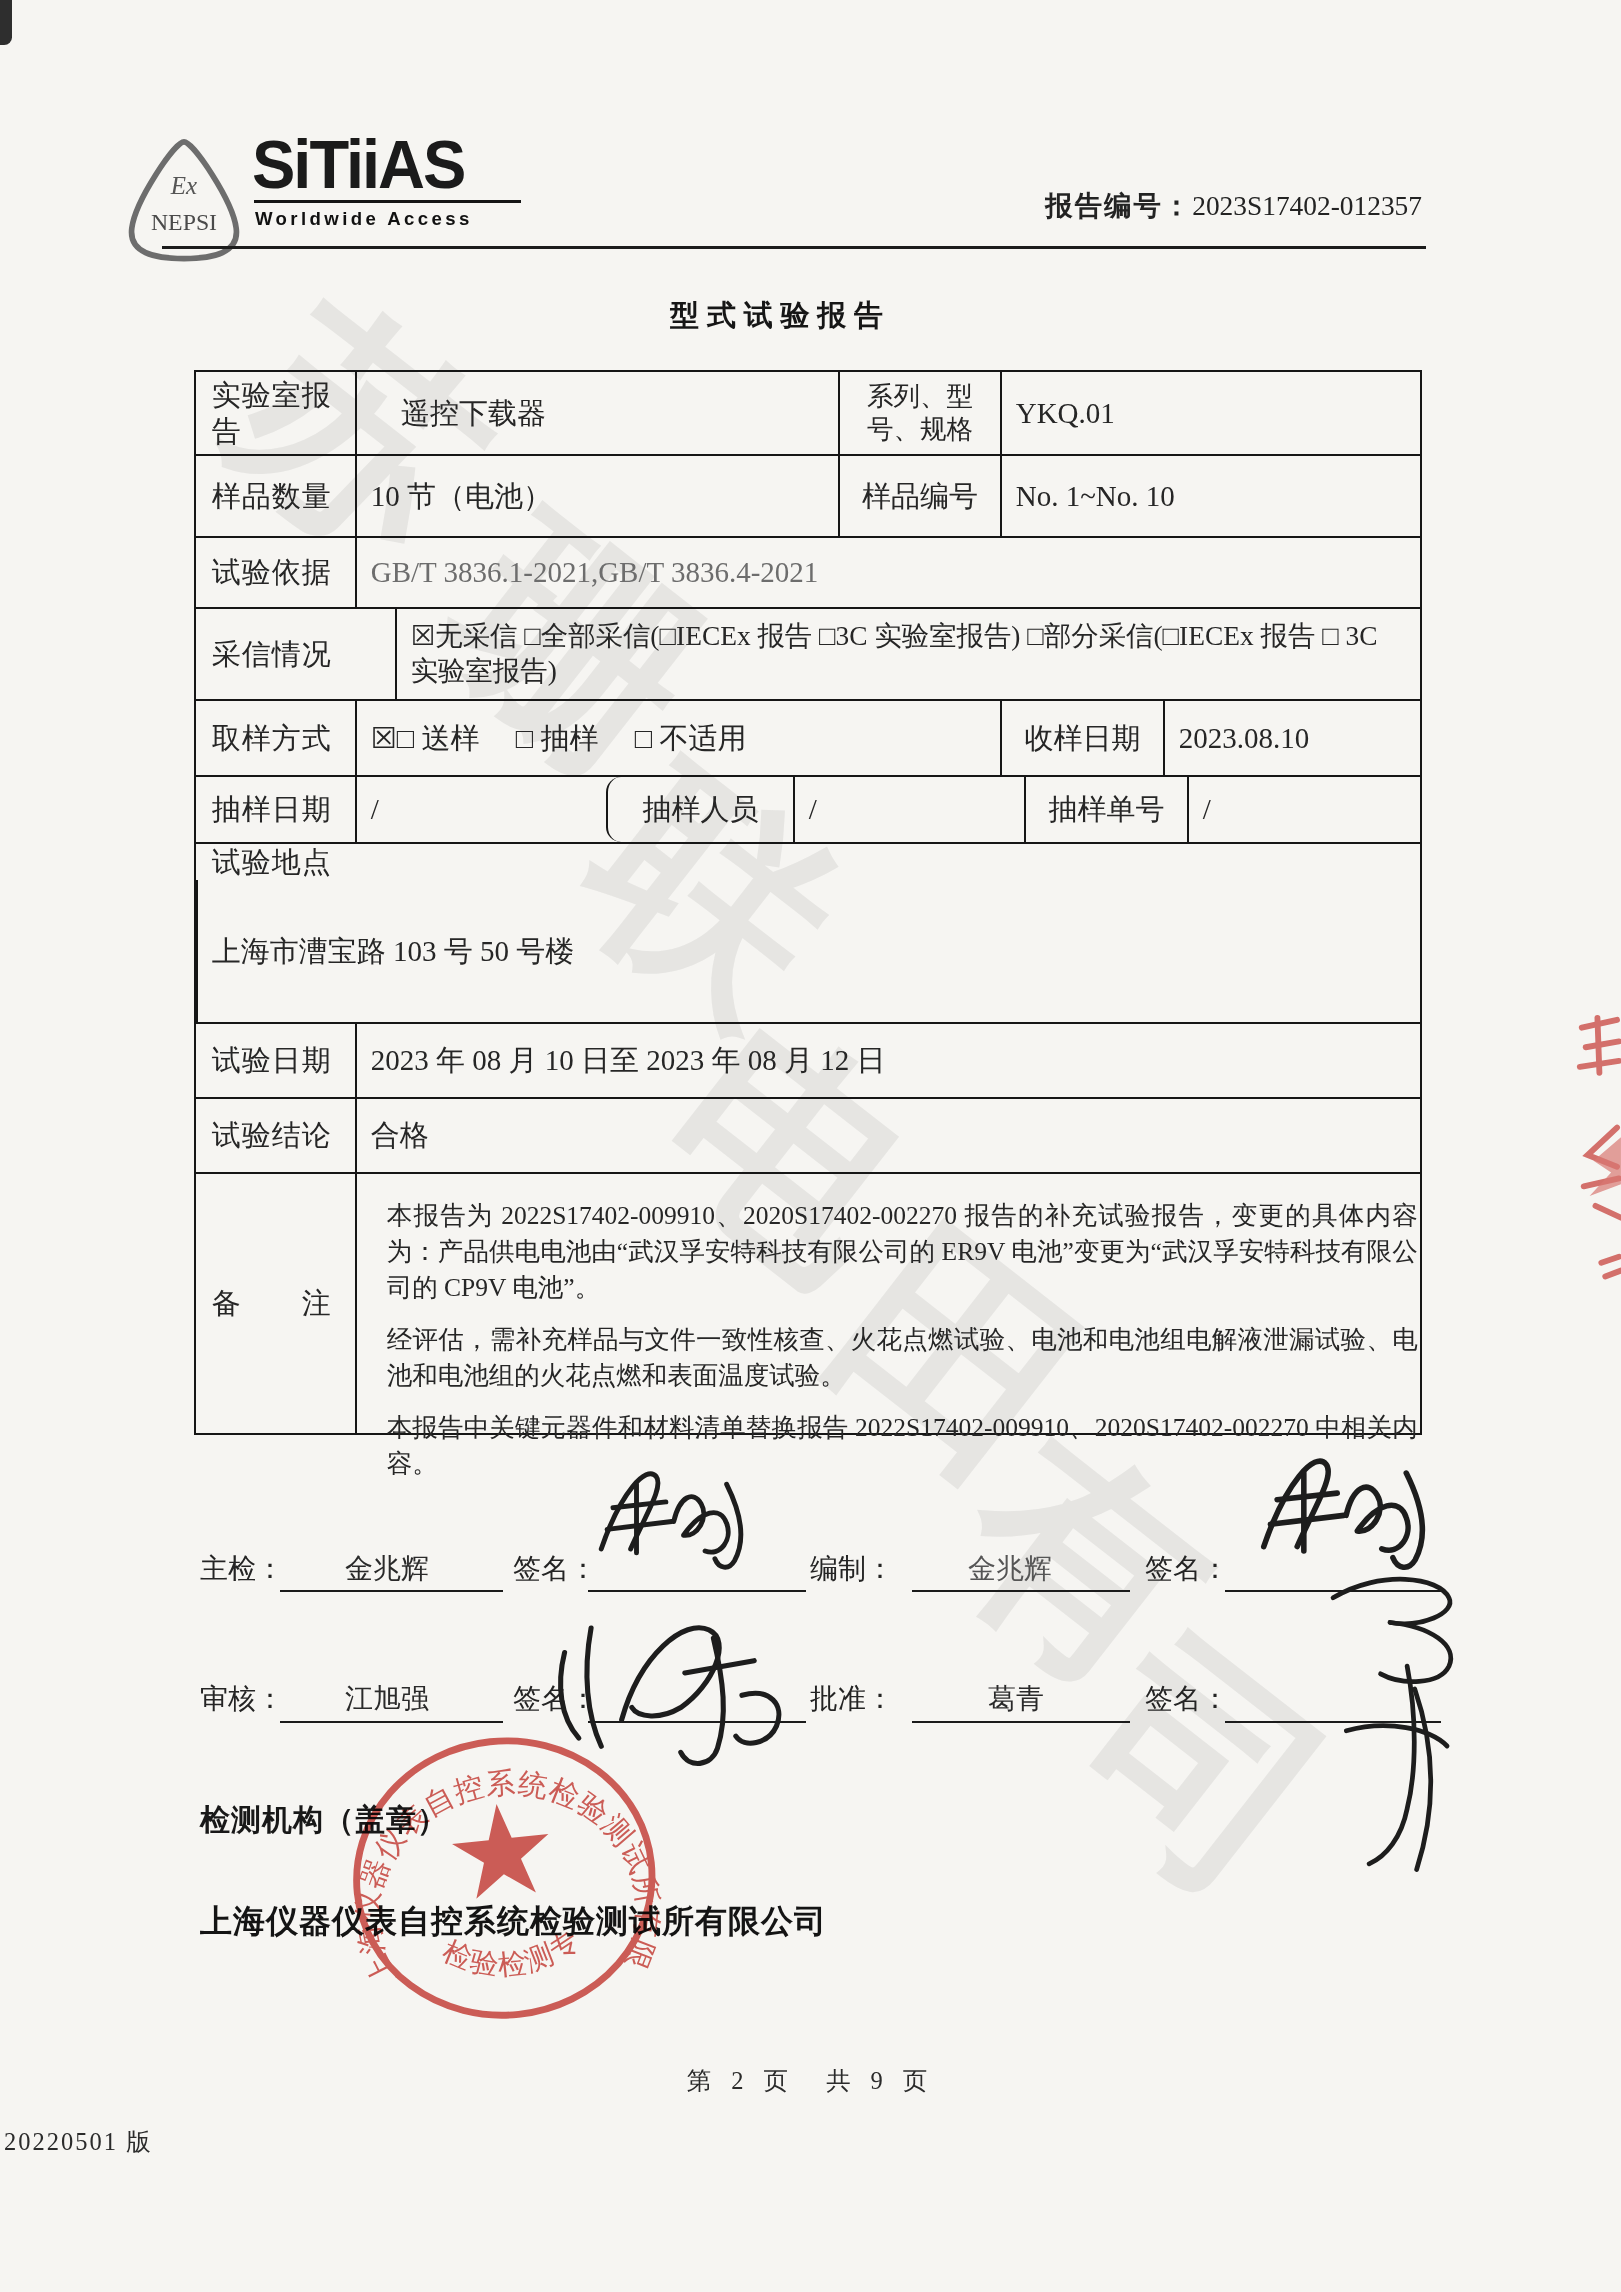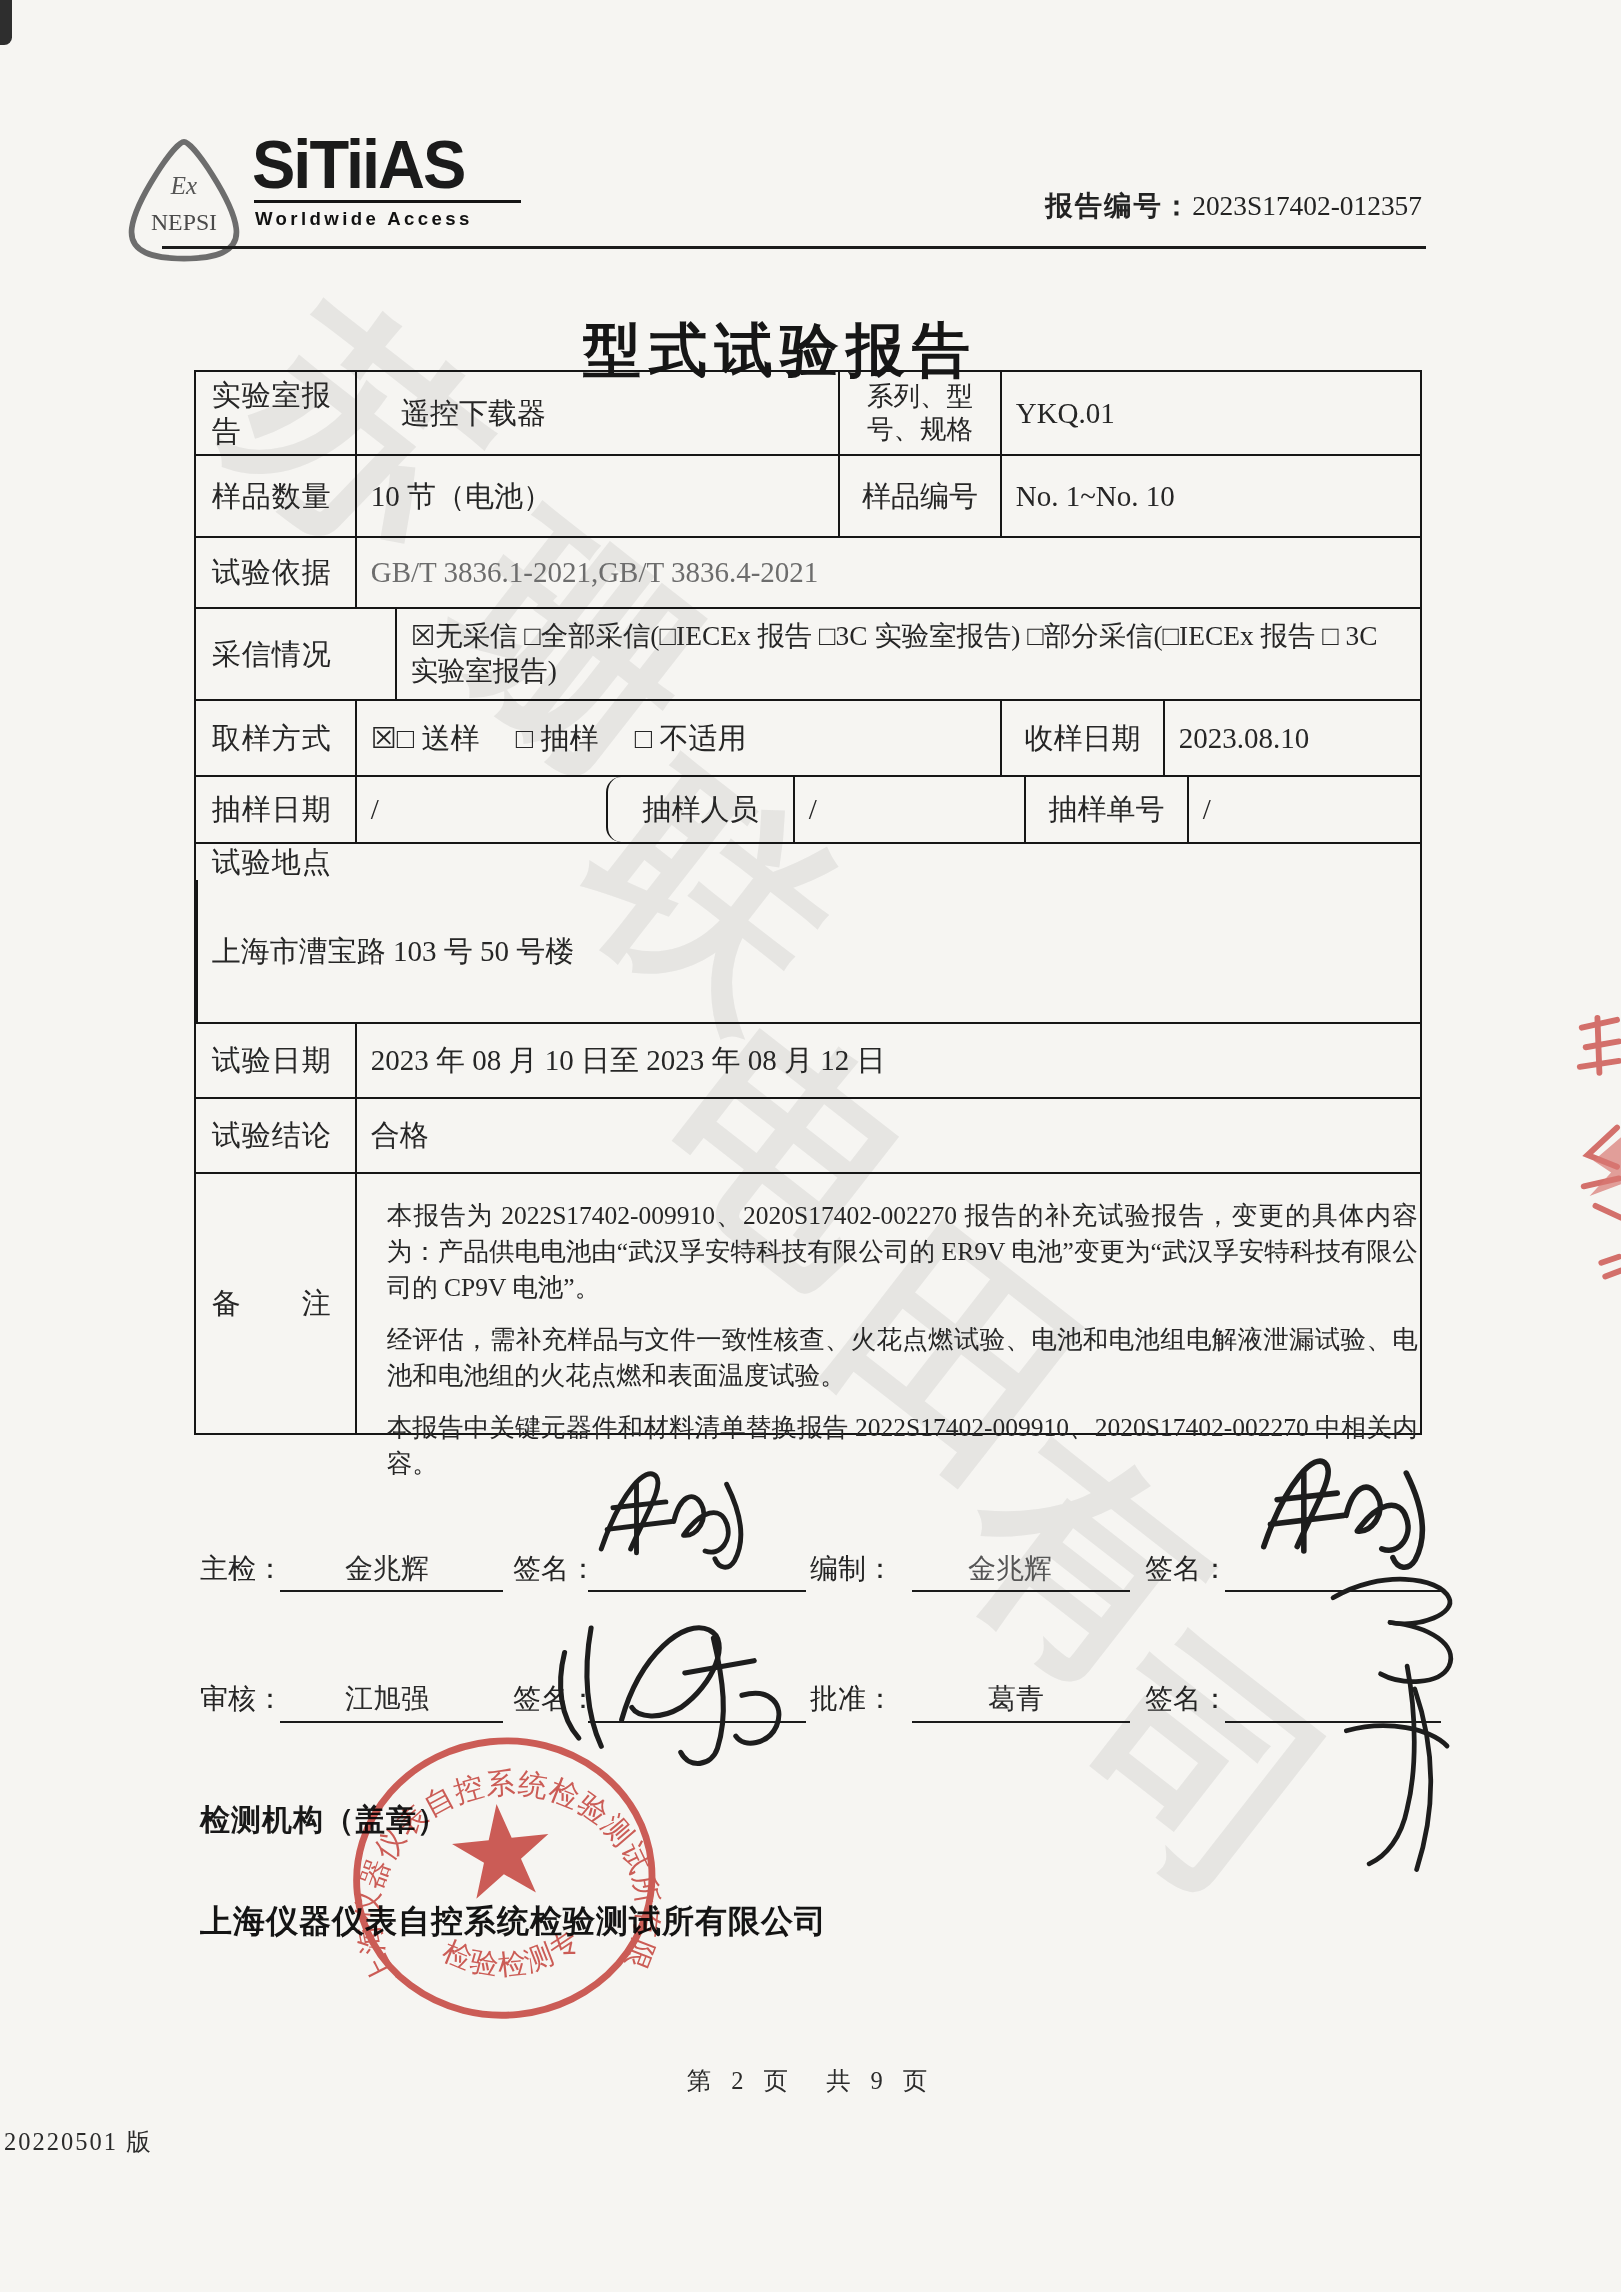--- a/index.html
+++ b/index.html
@@ -29,21 +29,21 @@
     position:absolute;left:130px;top:73px;font-family:"Liberation Sans","DejaVu Sans",sans-serif;
     font-weight:bold;font-size:18.6px;letter-spacing:3.4px;color:#111;
   }
   .report-no{
     position:absolute;top:188px;right:199px;font-size:27.4px;white-space:nowrap;
   }
   .report-no .lbl{font-family:"Liberation Sans","DejaVu Sans",sans-serif;font-weight:bold;letter-spacing:2px;}
   .header-rule{position:absolute;left:162px;top:246px;width:1264px;height:2.9px;background:#1c1c1c;}
   .doc-title{
     position:absolute;left:0;top:296px;width:1561px;text-align:center;
-    font-size:58px;font-weight:bold;letter-spacing:7.8px;color:#161616;margin-top:16px;
+    font-size:29px;font-weight:bold;letter-spacing:7.8px;color:#161616;
   }
   
   .tbl{
     position:absolute;left:194px;top:370px;width:1228px;box-sizing:border-box;
     border:2.9px solid #161616;
   }
   .trow{display:flex;border-top:2px solid #161616;box-sizing:border-box;}
   .trow.first{border-top:none;}
   .cell{
     box-sizing:border-box;border-left:2px solid #161616;

